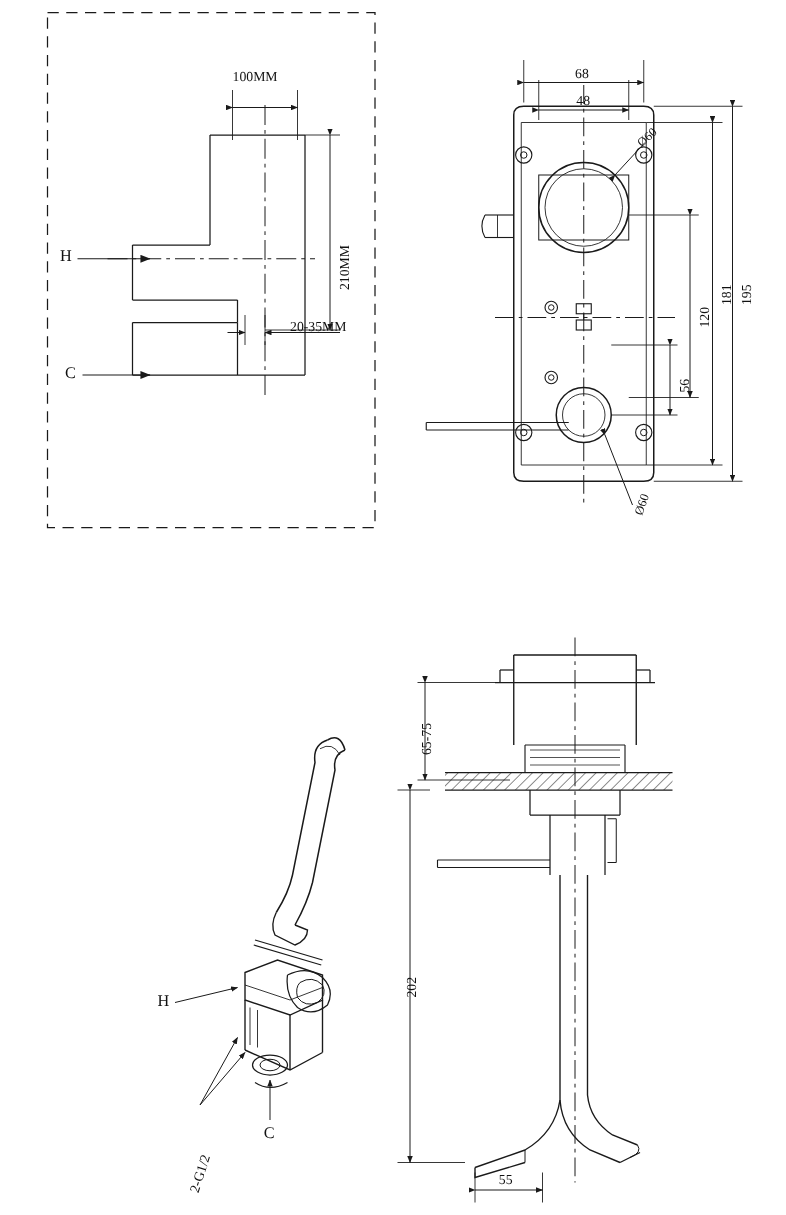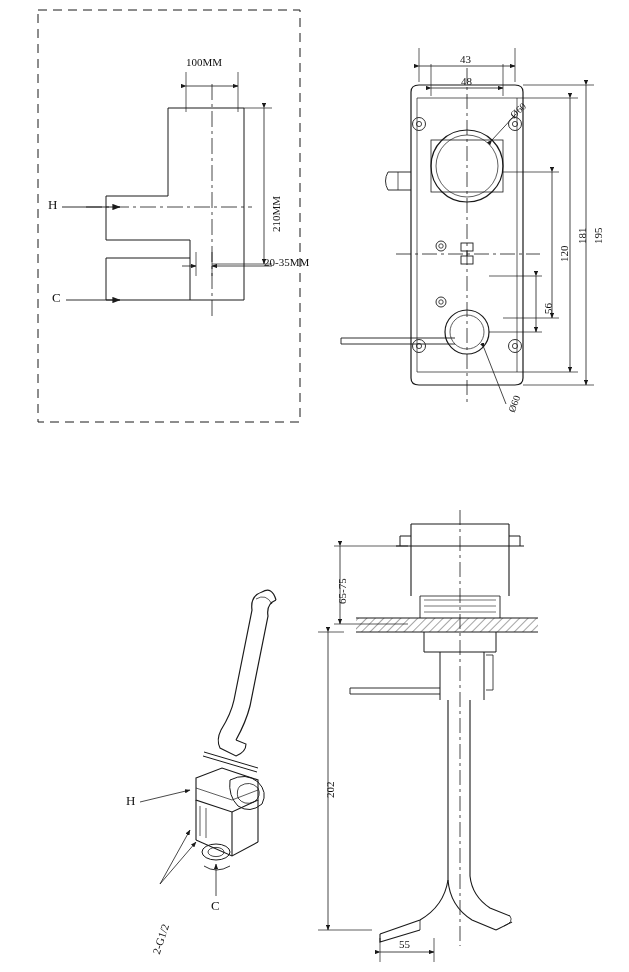--- a/index.html
+++ b/index.html
@@ -283,25 +283,25 @@
         <path d="M380 938 L380 962" stroke-width="0.7"></path>
         <path d="M434 938 L434 962" stroke-width="0.7"></path>
         <path d="M380 952 L434 952" stroke-width="0.8" marker-start="url(#arS)" marker-end="url(#arS)"></path>
       </g>
 
     </g>
   </svg>
 
   <div class="lbl t11" style="left:186px;top:56px;">100MM</div>
   <div class="lbl t11 rot" style="left:270px;top:232px;transform:rotate(-90deg);">210MM</div>
-  <div class="lbl t11" style="left:232px;top:256px;margin-left:32px;">20-35MM</div>
+  <div class="lbl t11" style="left:232px;top:256px;">20-35MM</div>
   <div class="lbl t13" style="left:48px;top:197px;">H</div>
   <div class="lbl t13" style="left:52px;top:290px;">C</div>
 
-  <div class="lbl t11" style="left:460px;top:53px;">43</div>
+  <div class="lbl t11" style="left:460px;top:53px;">68</div>
   <div class="lbl t11" style="left:461px;top:75px;">48</div>
   <div class="lbl t11 rot" style="left:592px;top:244px;transform:rotate(-90deg);">195</div>
   <div class="lbl t11 rot" style="left:576px;top:244px;transform:rotate(-90deg);">181</div>
   <div class="lbl t11 rot" style="left:558px;top:262px;transform:rotate(-90deg);">120</div>
   <div class="lbl t11 rot" style="left:542px;top:314px;transform:rotate(-90deg);">56</div>
   <div class="lbl t10 rot" style="left:508px;top:112px;transform:rotate(-42deg);">Ø60</div>
   <div class="lbl t10 rot" style="left:506px;top:410px;transform:rotate(-70deg);">Ø60</div>
 
   <div class="lbl t13" style="left:126px;top:793px;">H</div>
   <div class="lbl t13" style="left:211px;top:898px;">C</div>

